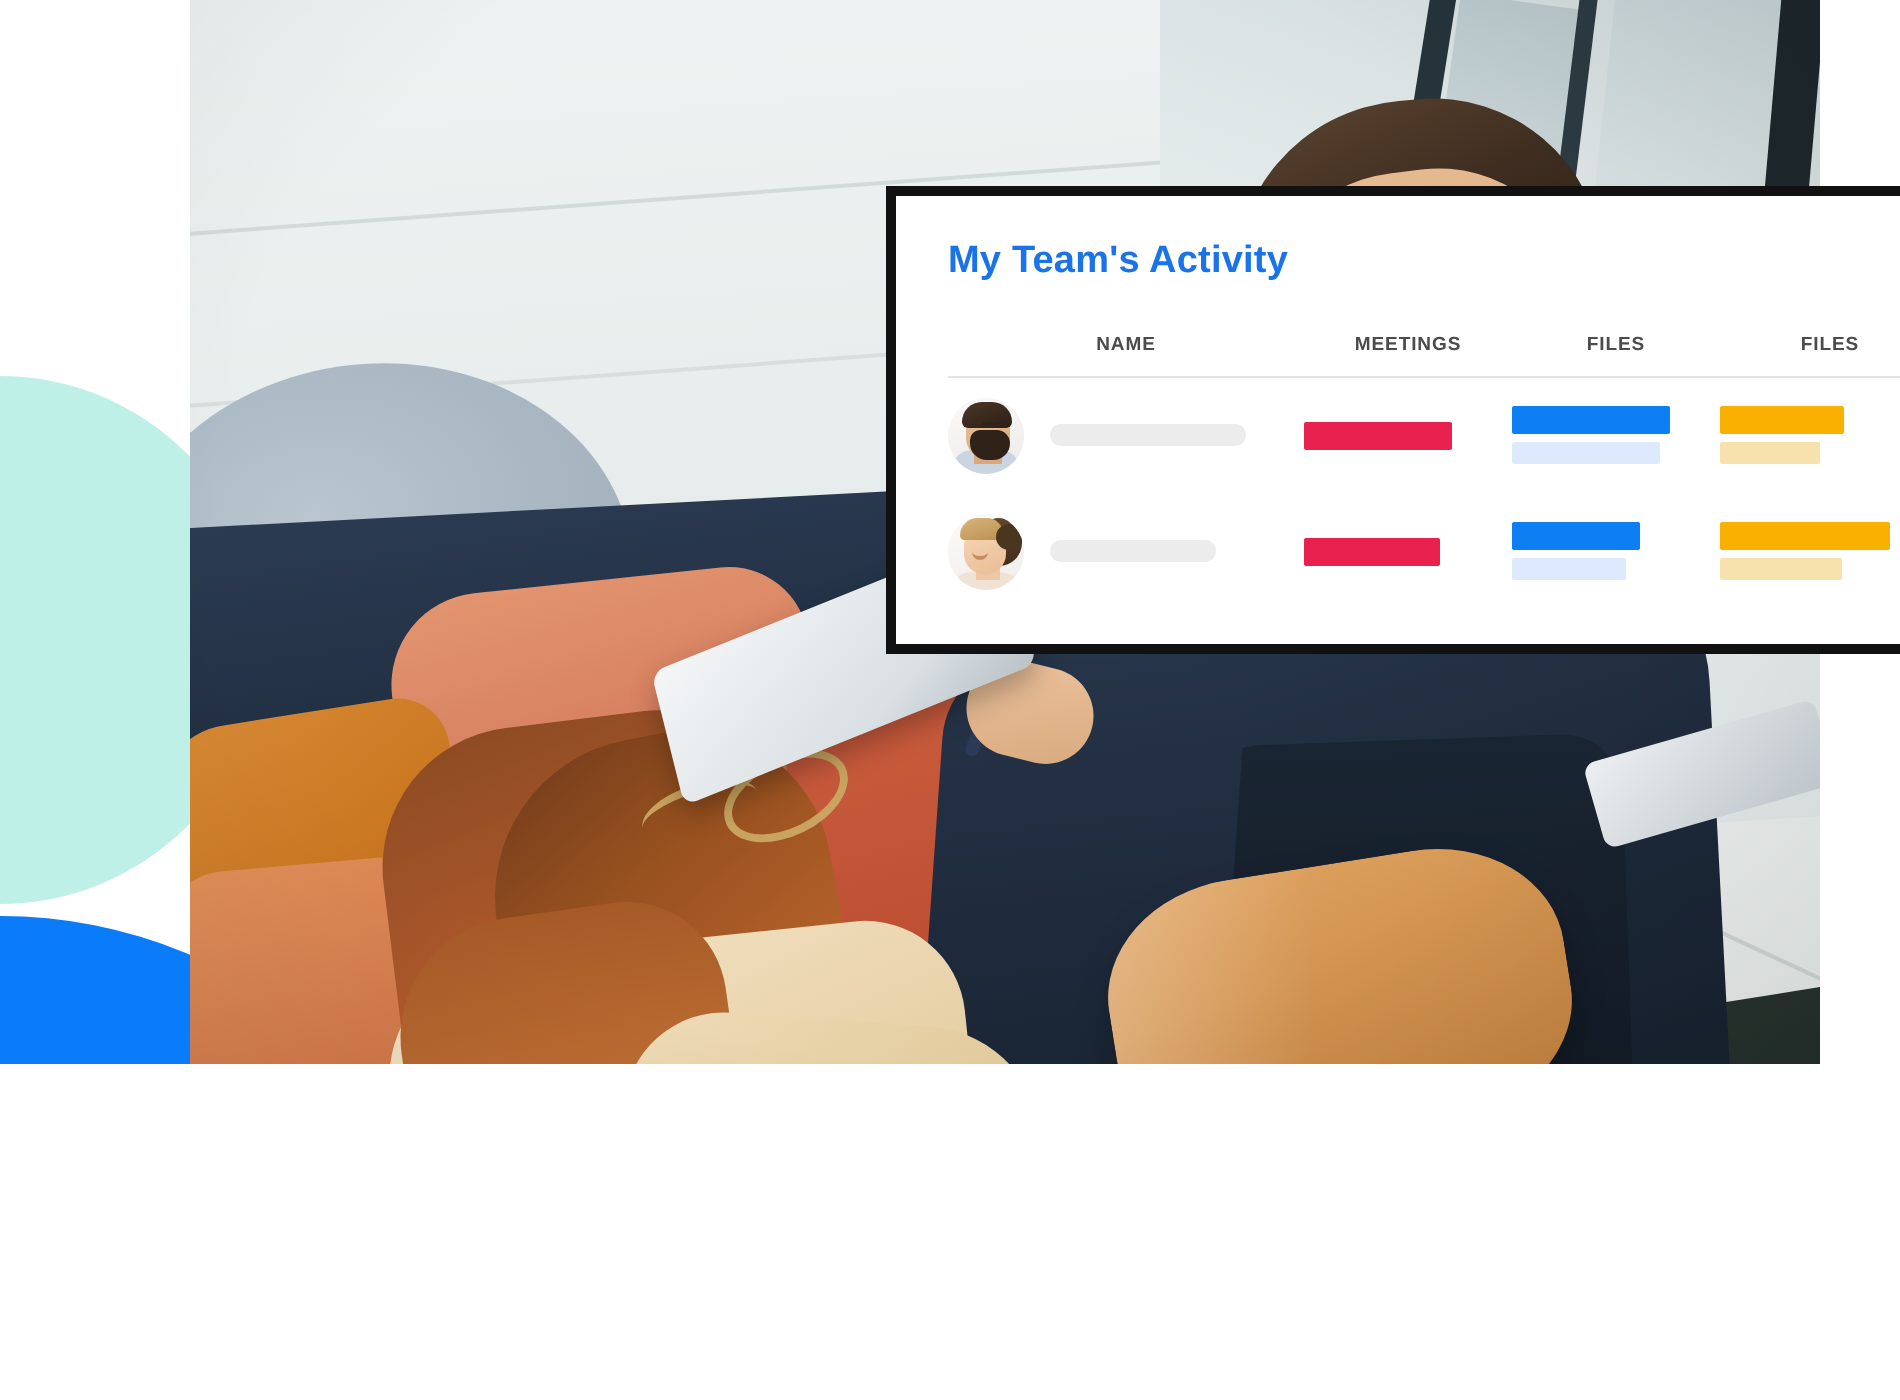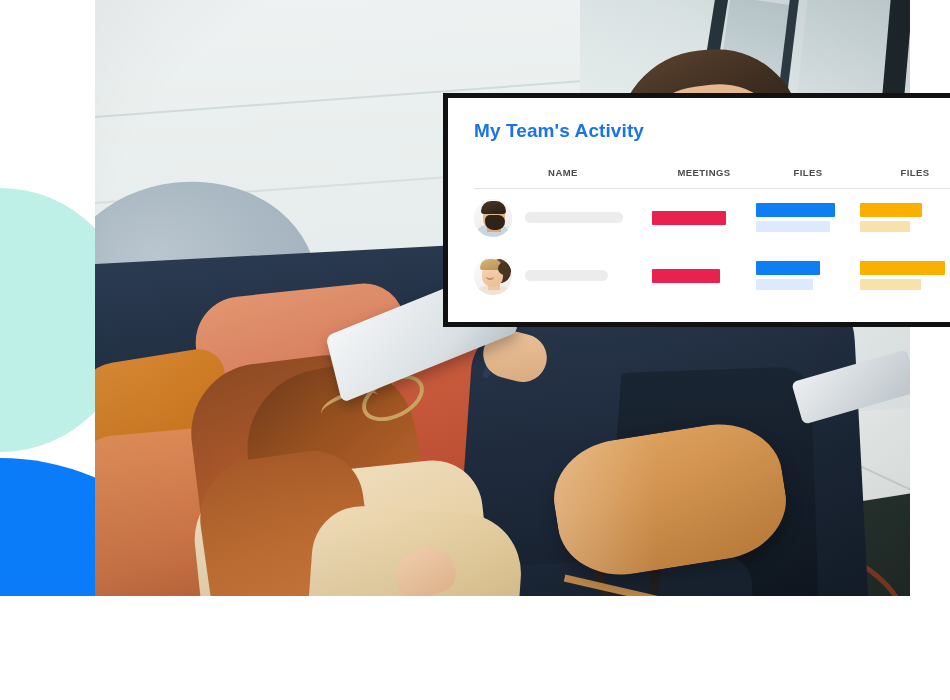--- a/index.html
+++ b/index.html
@@ -3,21 +3,21 @@
 <meta charset="utf-8">
 <title>My Team's Activity</title>
 <style>
   * { margin:0; padding:0; box-sizing:border-box; }
   html, body {
     width:950px; height:700px;
     background:#ffffff;
     font-family:"Liberation Sans", sans-serif;
     overflow:hidden;
   }
-  #stage { position:relative; width:950px; height:596px; background:#fff; overflow:hidden; }
+  #stage { position:relative; width:950px; height:532px; background:#fff; overflow:hidden; }
 
   
   .deco-mint {
     position:absolute;
     left:-132px; top:188px;
     width:264px; height:264px;
     border-radius:50%;
     background:#bff0e8;
     z-index:1;
   }

